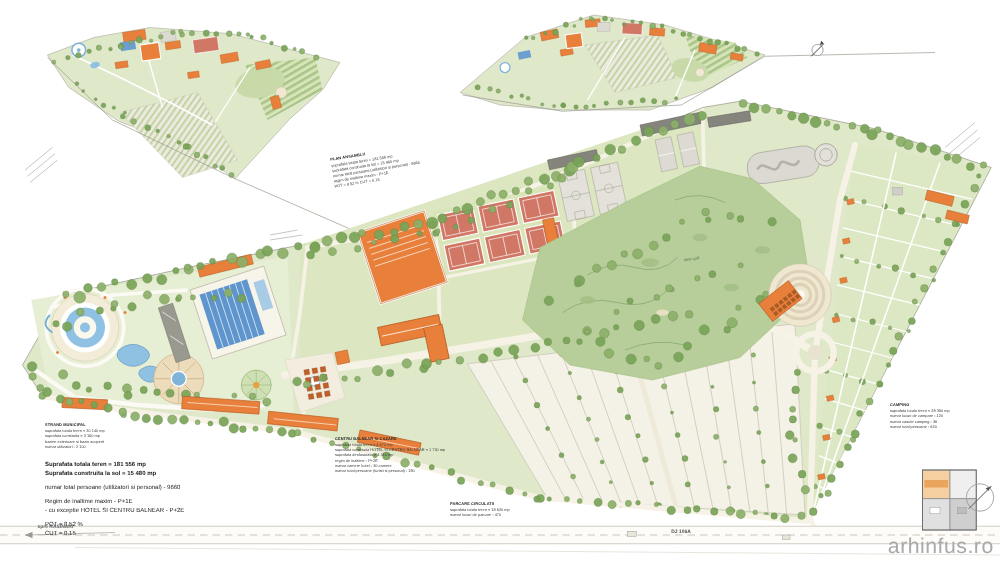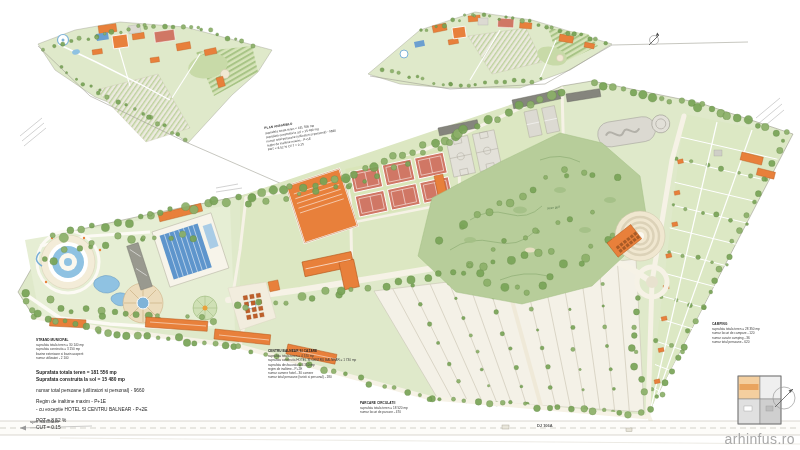--- a/index.html
+++ b/index.html
@@ -10,21 +10,21 @@
          color:#3c3c3c;white-space:nowrap;}
   .micro .t{font-weight:700;letter-spacing:.2px;margin-bottom:1.5px;color:#222;}
   .s52{transform:scale(.52);}
   .rot{transform:scale(.52) rotate(-9deg);}
   .stats{position:absolute;left:36px;top:369px;font-size:6px;transform:scale(.8);
          transform-origin:0 0;color:#1f1f1f;line-height:1.5;white-space:nowrap;}
   .b{font-weight:700;}
   .gap{height:5px;}
   .roadlbl{position:absolute;font-size:6px;transform:scale(.66);transform-origin:0 0;
            font-weight:700;color:#555;white-space:nowrap;}
-  .watermark{position:absolute;right:5px;bottom:3px;font-size:14px;color:#a9a9a9;
+  .watermark{position:absolute;right:5px;bottom:3px;font-size:17px;color:#a9a9a9;
              letter-spacing:.4px;margin-left:40px;}
   .golf-lbl{position:absolute;left:547px;top:207px;font-size:6px;
             transform:scale(.5) rotate(-8deg);transform-origin:0 0;color:#55754a;}
 </style>
 </head>
 <body>
 
 <div class="stage">
 
 <svg id="plan" width="800" height="450" viewBox="0 0 800 450">

